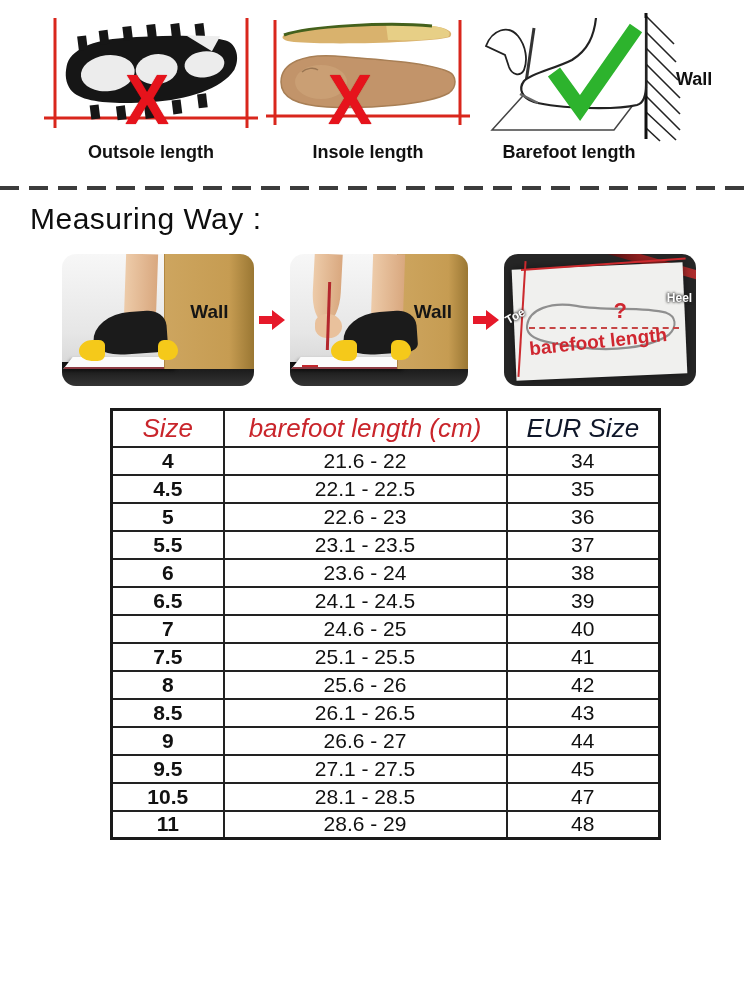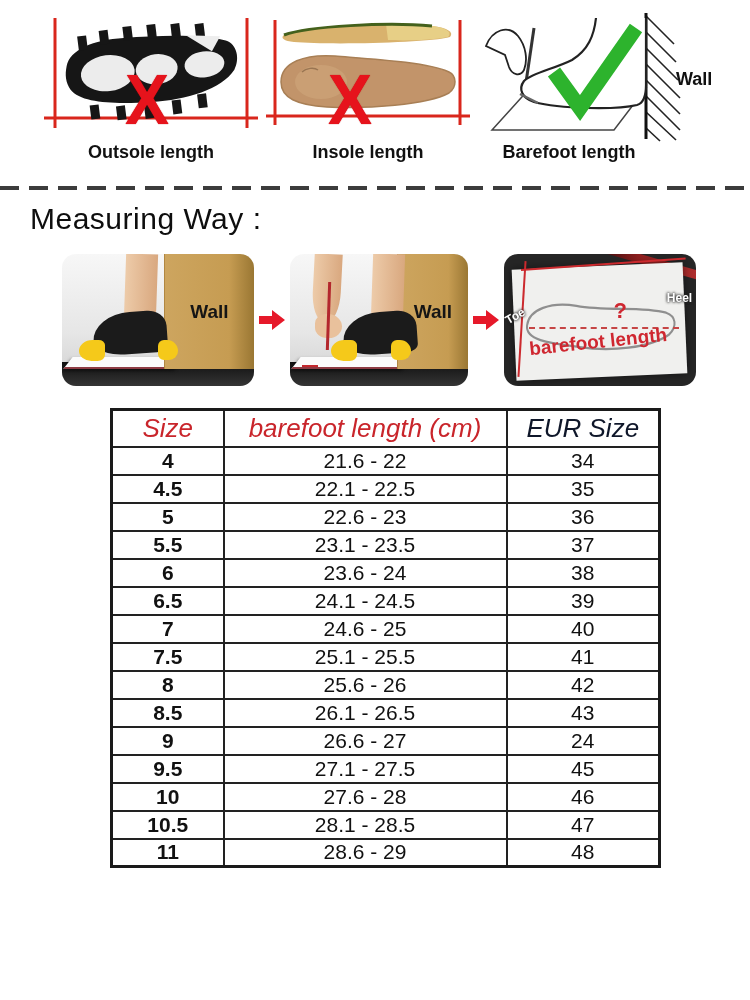--- a/index.html
+++ b/index.html
@@ -324,33 +324,28 @@
           <td>42</td>
         </tr>
         <tr>
           <td class="bold">8.5</td>
           <td>26.1 - 26.5</td>
           <td>43</td>
         </tr>
         <tr>
           <td class="bold">9</td>
           <td>26.6 - 27</td>
-          <td>24</td>
+          <td>44</td>
         </tr>
         <tr>
           <td class="bold">9.5</td>
           <td>27.1 - 27.5</td>
           <td>45</td>
         </tr>
         <tr>
-          <td class="bold">10</td>
-          <td>27.6 - 28</td>
-          <td>46</td>
-        </tr>
-        <tr>
           <td class="bold">10.5</td>
           <td>28.1 - 28.5</td>
           <td>47</td>
         </tr>
         <tr>
           <td class="bold">11</td>
           <td>28.6 - 29</td>
           <td>48</td>
         </tr>
       </tbody>

